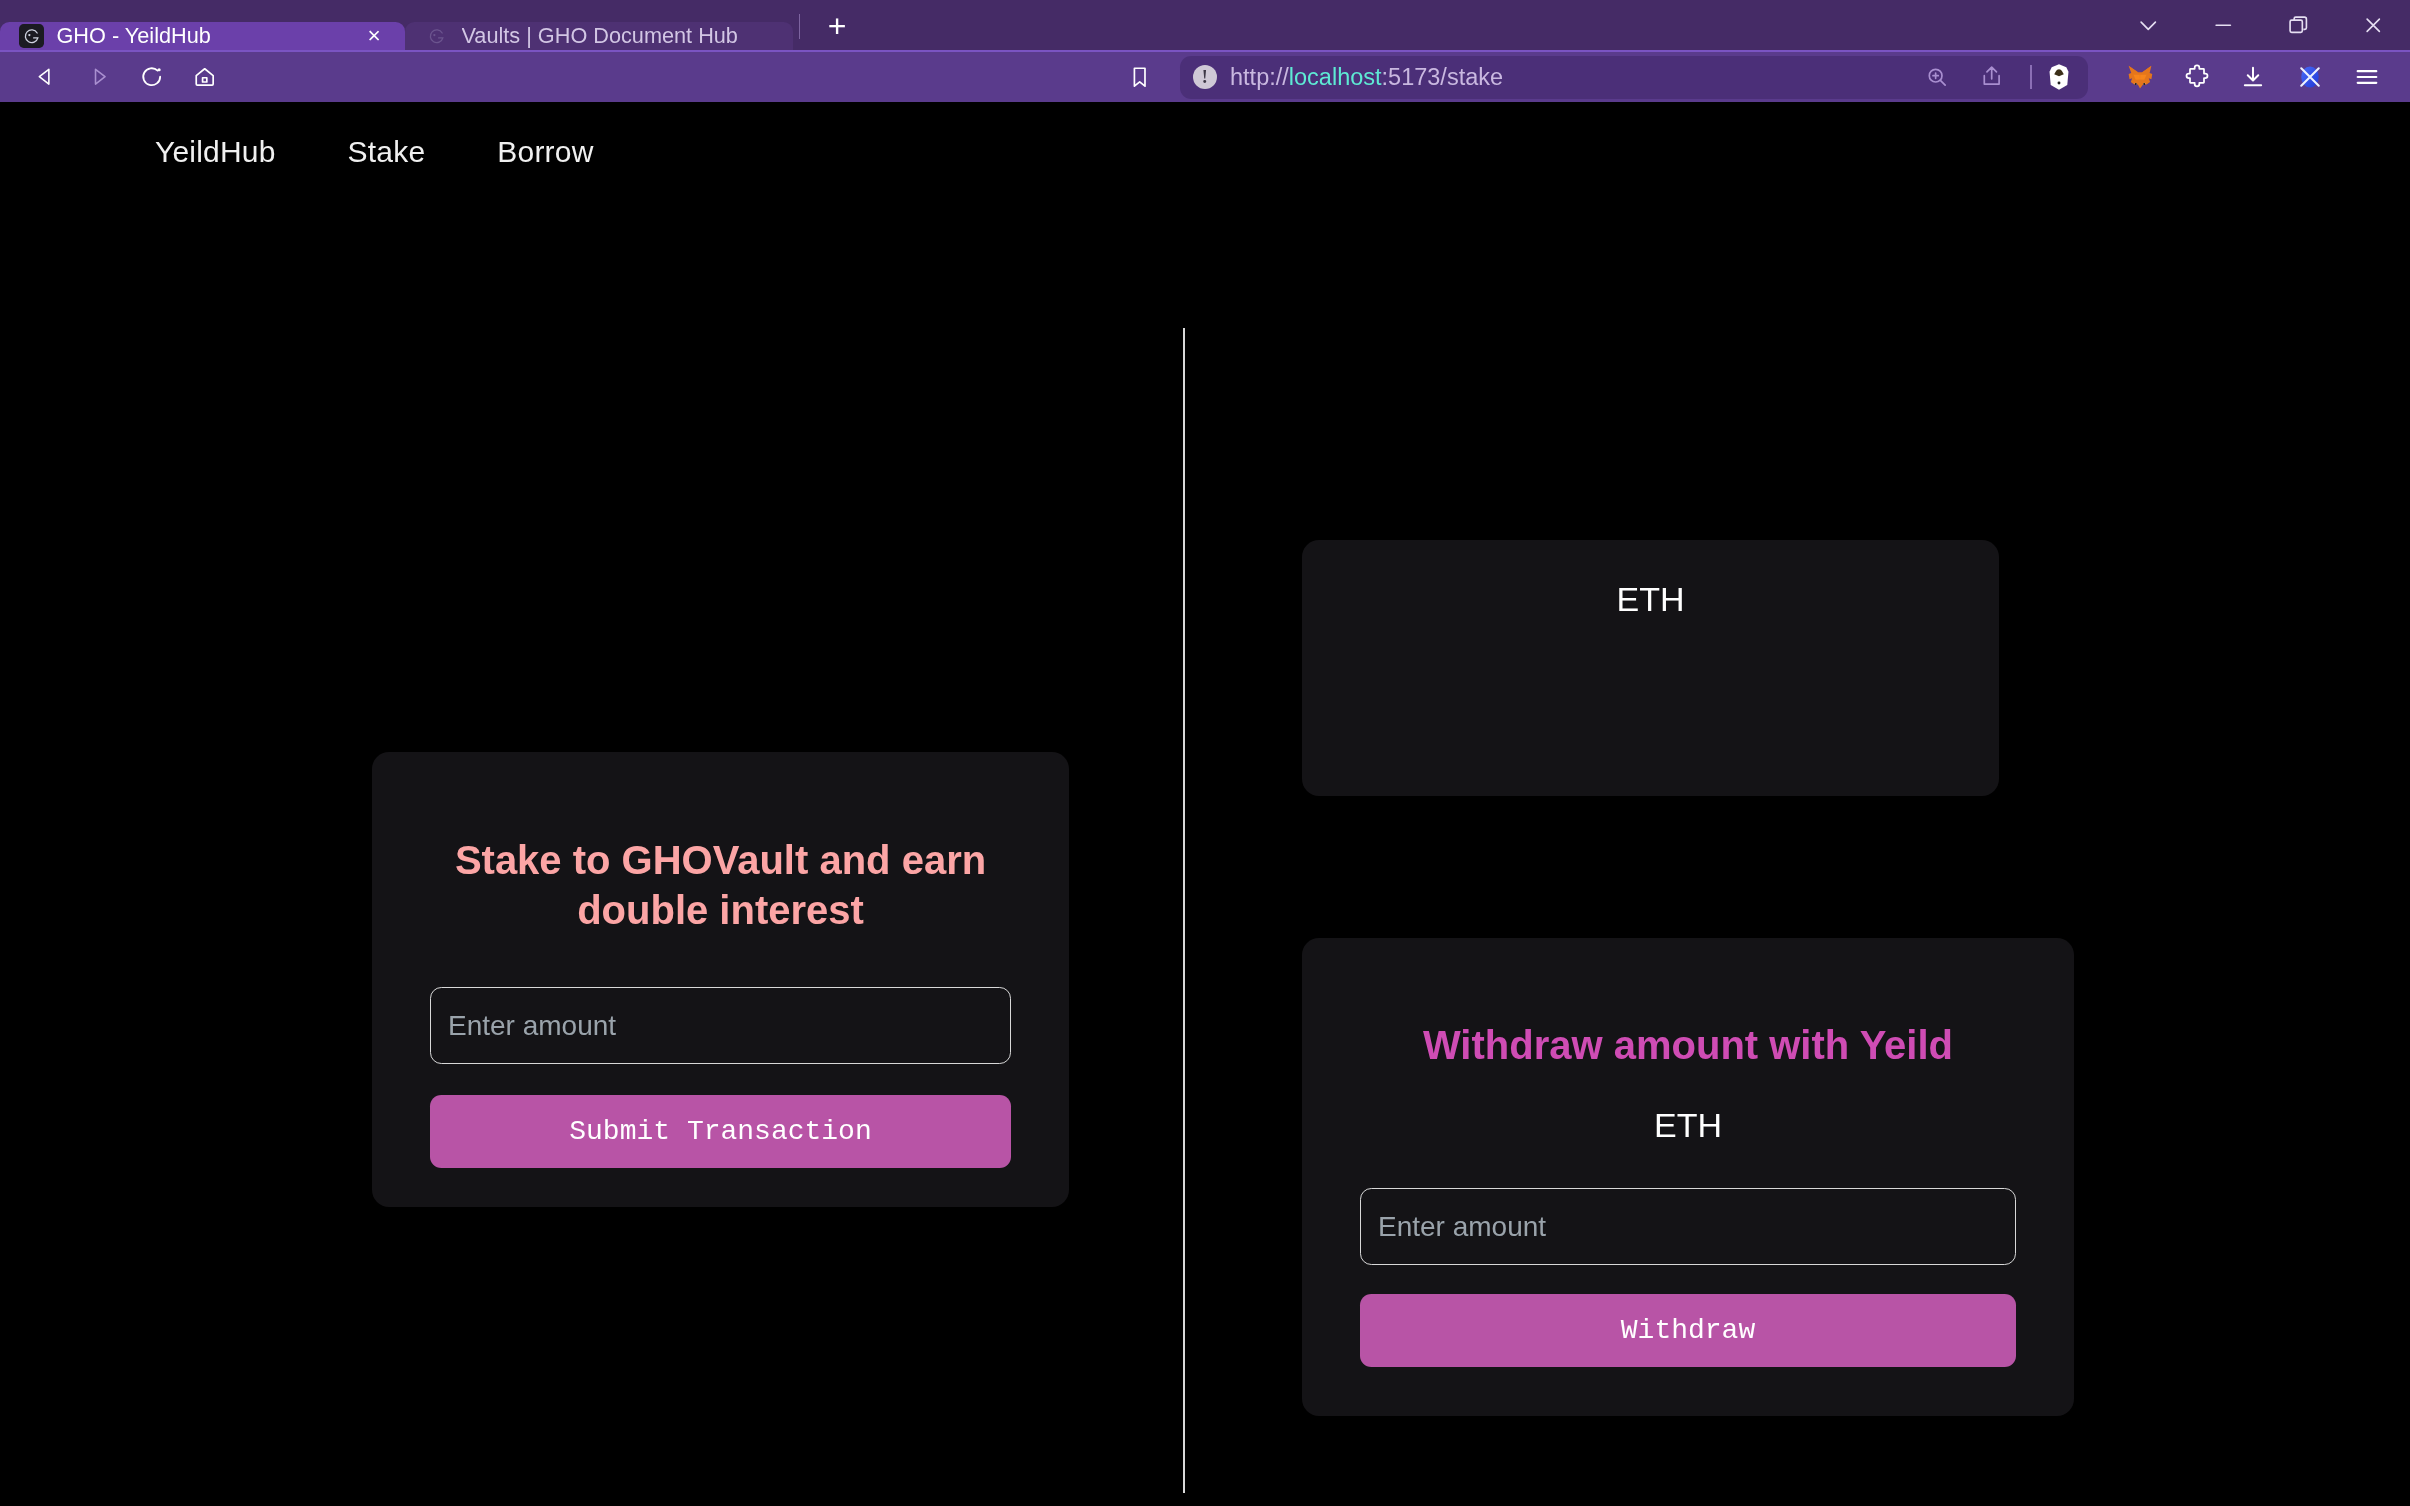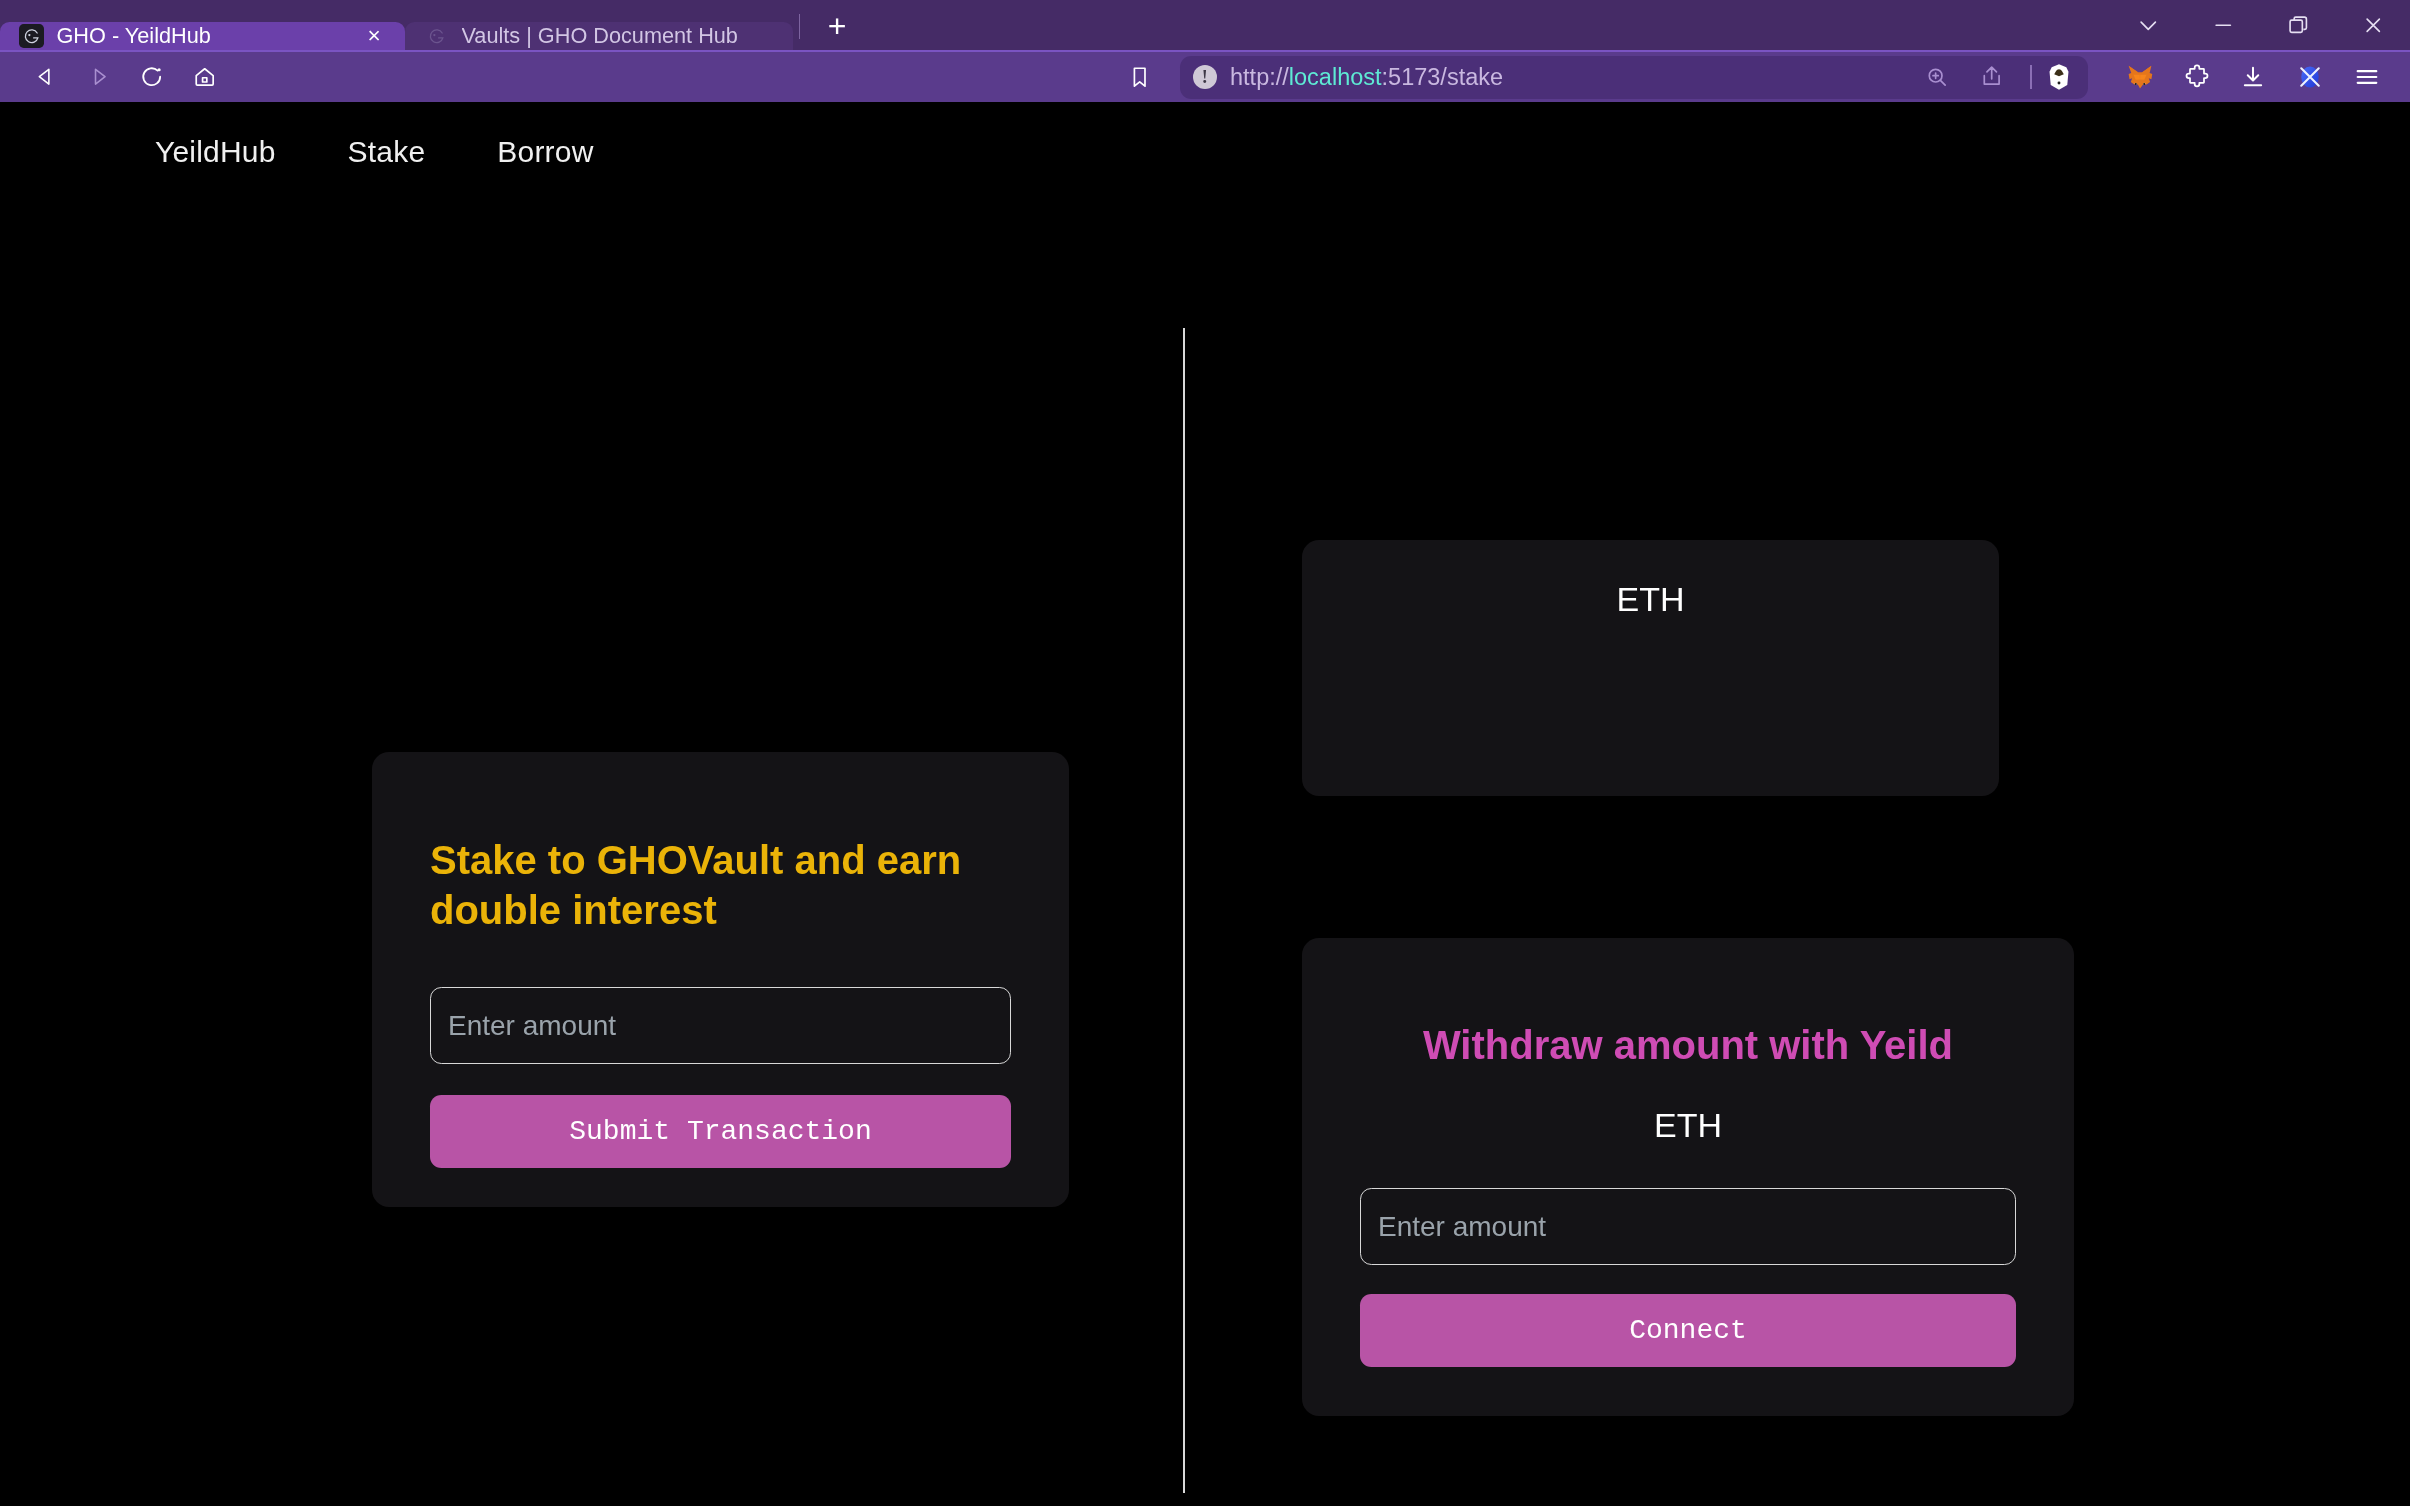--- a/index.html
+++ b/index.html
@@ -113,21 +113,21 @@
 
   .content { position: absolute; inset: 0; }
 
   .card {
     position: absolute; background: #141316; border-radius: 17px;
   }
 
   
   .card-stake { left: 372px; top: 650px; width: 697px; height: 455px; padding: 0 58px; }
   .card-stake h2 {
-    font-size: 40px; color: #eab308; font-weight: bold; text-align: left;
+    font-size: 40px; color: #fca5a5; font-weight: bold; text-align: center;
     line-height: 1.25; margin-top: 83px;
   }
   .input {
     width: 100%; height: 77px; background: #141316; border: 1.4px solid #d8d8d8;
     border-radius: 11.3px; color: #9aa3ab; font-size: 28px;
     padding: 0 17px; margin-top: 52px; display: flex; align-items: center;
   }
   .btn-primary {
     width: 100%; height: 73px; background: #b854a6; color: #ffffff;
     border: none; border-radius: 11.3px; font-size: 28px; margin-top: 31px;
@@ -338,19 +338,19 @@
       </div>
 
       <div class="card card-total">
         <div class="unit"><span></span><span>ETH</span></div>
       </div>
 
       <div class="card card-withdraw">
         <h2>Withdraw amount with Yeild</h2>
         <div class="unit"><span></span><span>ETH</span></div>
         <div class="input">Enter amount</div>
-        <div class="btn-primary">Connect</div>
+        <div class="btn-primary">Withdraw</div>
       </div>
 
     </div>
   </div>
 </div>
 
 
 </body></html>

